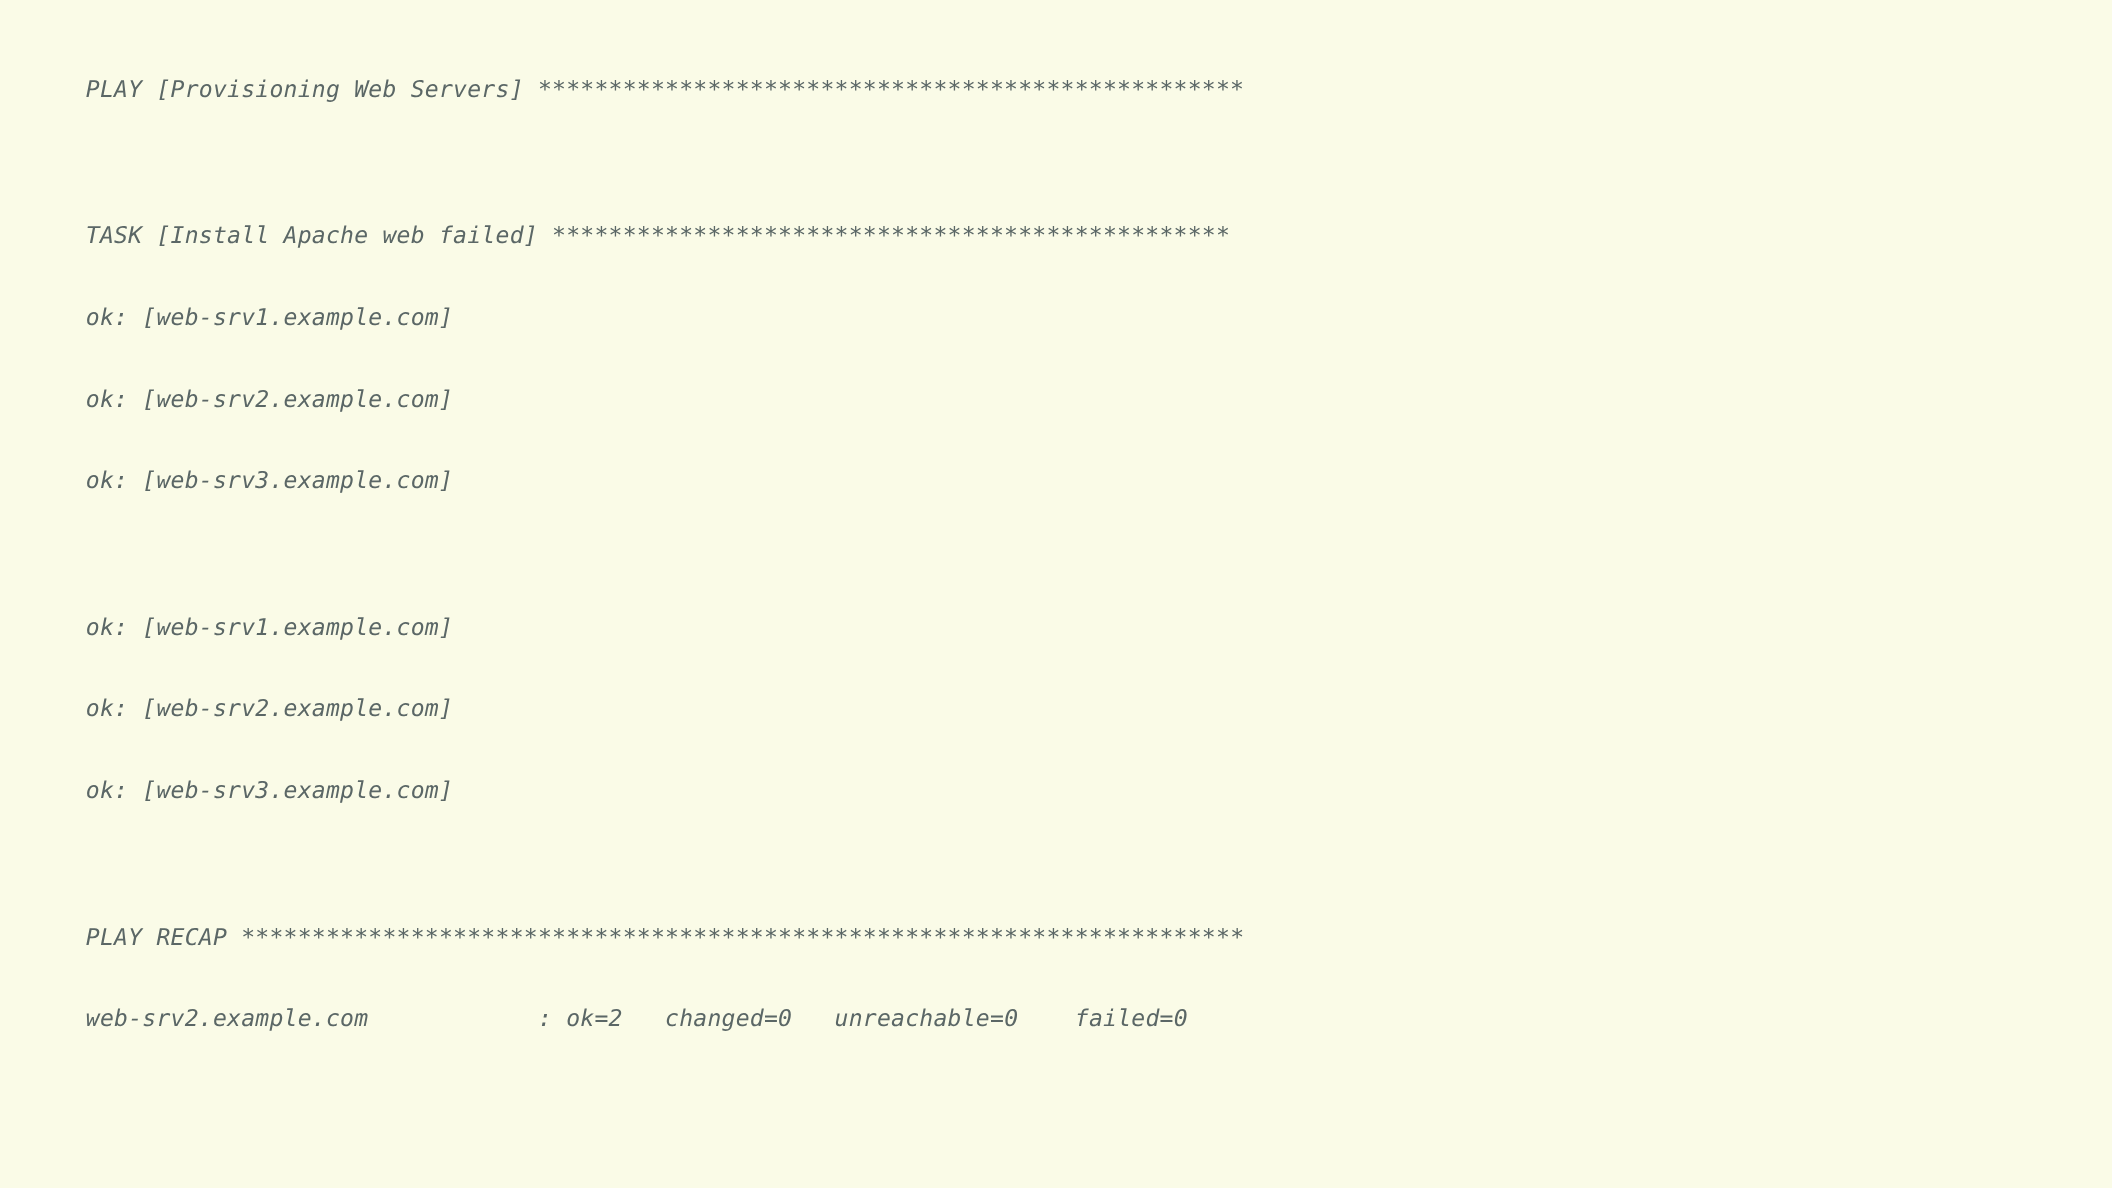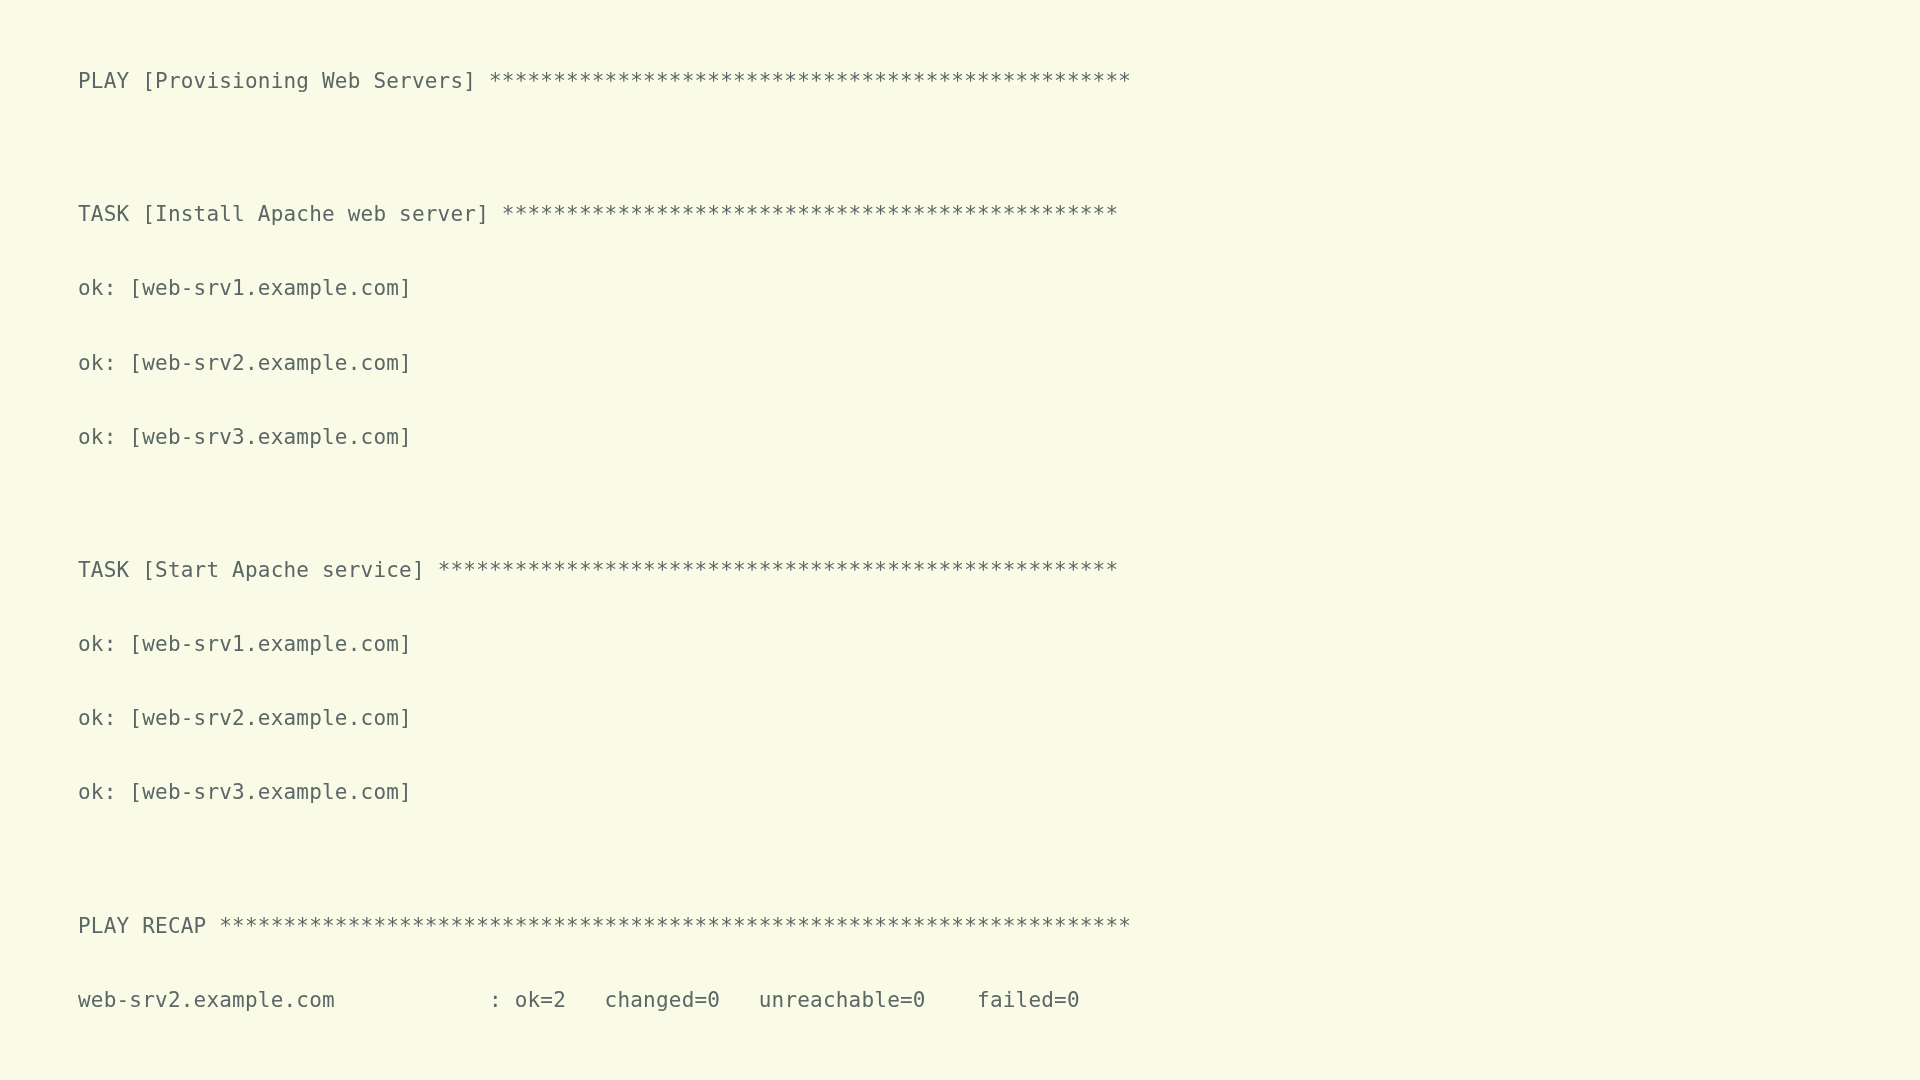--- a/index.html
+++ b/index.html
@@ -17,38 +17,38 @@
       letter-spacing: 0.2px;
     }
     .container {
       white-space: pre;
       overflow: hidden;
       padding-left: 78px;
     }
     .line {
       display: block;
       margin-bottom: 12px;
+      font-style: italic;
     }
     .blank-line {
       display: block;
       height: 28px;
     }
   </style>
 </head>
 <body>
 
 <div class="container">
 <span class="line"><span>PLAY</span> [<span>Provisioning Web Servers</span>] <span>**************************************************</span></span>
 <span class="blank-line"></span>
-<span class="line"><span>TASK</span> [<span>Install Apache web server</span>] <span>************************************************</span></span>
+<span class="line"><span>TASK</span> [<span>Install Apache web failed</span>] <span>************************************************</span></span>
 <span class="line"><span>ok</span>: [<span>web-srv1.example.com</span>]</span>
 <span class="line"><span>ok</span>: [<span>web-srv2.example.com</span>]</span>
 <span class="line"><span>ok</span>: [<span>web-srv3.example.com</span>]</span>
 <span class="blank-line"></span>
-<span class="line"><span>TASK</span> [<span>Start Apache service</span>] <span>*****************************************************</span></span>
 <span class="line"><span>ok</span>: [<span>web-srv1.example.com</span>]</span>
 <span class="line"><span>ok</span>: [<span>web-srv2.example.com</span>]</span>
 <span class="line"><span>ok</span>: [<span>web-srv3.example.com</span>]</span>
 <span class="blank-line"></span>
 <span class="line"><span>PLAY RECAP</span> <span>***********************************************************************</span></span>
 <span class="line"><span>web-srv2.example.com</span>            : ok=<span>2</span>   changed=<span>0</span>   unreachable=<span>0</span>    failed=<span>0</span></span>
 
 </div>
 
 </body></html>

